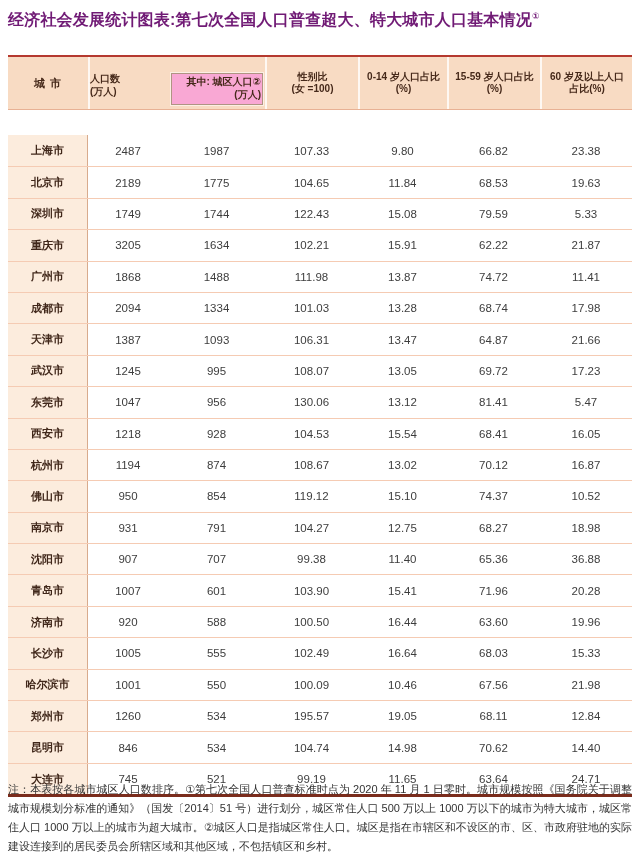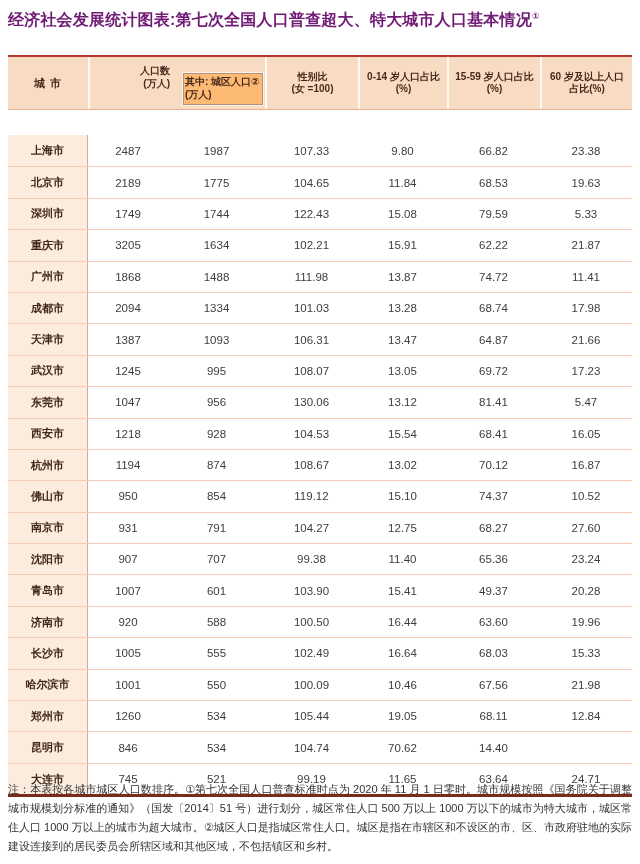--- a/index.html
+++ b/index.html
@@ -37,31 +37,31 @@
   .hcell {
     display: flex; align-items: center; justify-content: center;
     text-align: center; white-space: pre-line;
     border-left: 2px solid rgba(255,255,255,0.8);
     padding: 0 2px;
   }
   .hcell.first { border-left: none; font-size: 11px; letter-spacing: 1px; }
 
   .pop-merged { position: relative; border-left: 2px solid rgba(255,255,255,0.8); }
   .pop-label {
-    position: absolute; left: 0; top: 8px; width: 80px;
-    text-align: right; white-space: pre-line;
+    position: absolute; left: 0; top: 16px; width: 80px;
+    text-align: left; white-space: pre-line;
   }
   .urban-box {
-    position: absolute; right: 2px; bottom: 4px; width: 80px;
+    position: absolute; right: 2px; bottom: 4px; width: 92px;
     border: 1px solid #b09483;
     box-shadow: 0 0 0 1px rgba(255,255,255,0.55);
     padding: 2px 1px 3px;
-    text-align: left; white-space: pre-line;
+    text-align: right; white-space: pre-line;
     font-size: 10px; line-height: 12.5px;
-    background: #fdba74;
+    background: #f9a8d4;
   }
 
   .tbody { background: #ffffff; margin-top: 25px; }
   .trow {
     display: grid;
     grid-template-columns: 80px 80px 97px 93px 89px 93px 92px;
     height: 31.4px;
     align-items: stretch;
     border-top: 1px solid #f5cbb3;
   }
@@ -224,38 +224,38 @@
           <div class="cell">74.37</div>
           <div class="cell">10.52</div>
         </div>
         <div class="trow">
           <div class="cell city-cell">南京市</div>
           <div class="cell">931</div>
           <div class="cell">791</div>
           <div class="cell">104.27</div>
           <div class="cell">12.75</div>
           <div class="cell">68.27</div>
-          <div class="cell">27.60</div>
+          <div class="cell">18.98</div>
         </div>
         <div class="trow">
           <div class="cell city-cell">沈阳市</div>
           <div class="cell">907</div>
           <div class="cell">707</div>
           <div class="cell">99.38</div>
           <div class="cell">11.40</div>
           <div class="cell">65.36</div>
-          <div class="cell">23.24</div>
+          <div class="cell">36.88</div>
         </div>
         <div class="trow">
           <div class="cell city-cell">青岛市</div>
           <div class="cell">1007</div>
           <div class="cell">601</div>
           <div class="cell">103.90</div>
           <div class="cell">15.41</div>
-          <div class="cell">49.37</div>
+          <div class="cell">71.96</div>
           <div class="cell">20.28</div>
         </div>
         <div class="trow">
           <div class="cell city-cell">济南市</div>
           <div class="cell">920</div>
           <div class="cell">588</div>
           <div class="cell">100.50</div>
           <div class="cell">16.44</div>
           <div class="cell">63.60</div>
           <div class="cell">19.96</div>
@@ -275,30 +275,31 @@
           <div class="cell">550</div>
           <div class="cell">100.09</div>
           <div class="cell">10.46</div>
           <div class="cell">67.56</div>
           <div class="cell">21.98</div>
         </div>
         <div class="trow">
           <div class="cell city-cell">郑州市</div>
           <div class="cell">1260</div>
           <div class="cell">534</div>
-          <div class="cell">105.44</div>
+          <div class="cell">195.57</div>
           <div class="cell">19.05</div>
           <div class="cell">68.11</div>
           <div class="cell">12.84</div>
         </div>
         <div class="trow">
           <div class="cell city-cell">昆明市</div>
           <div class="cell">846</div>
           <div class="cell">534</div>
           <div class="cell">104.74</div>
+          <div class="cell">14.98</div>
           <div class="cell">70.62</div>
           <div class="cell">14.40</div>
         </div>
         <div class="trow">
           <div class="cell city-cell">大连市</div>
           <div class="cell">745</div>
           <div class="cell">521</div>
           <div class="cell">99.19</div>
           <div class="cell">11.65</div>
           <div class="cell">63.64</div>

